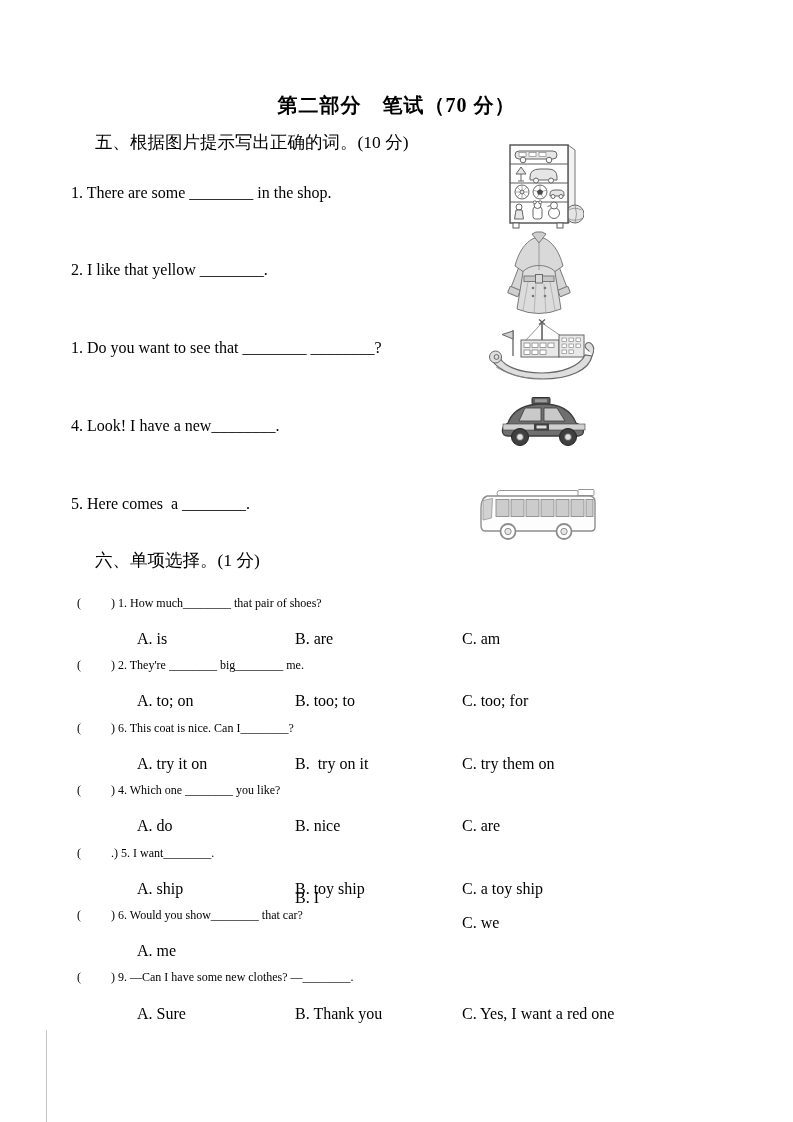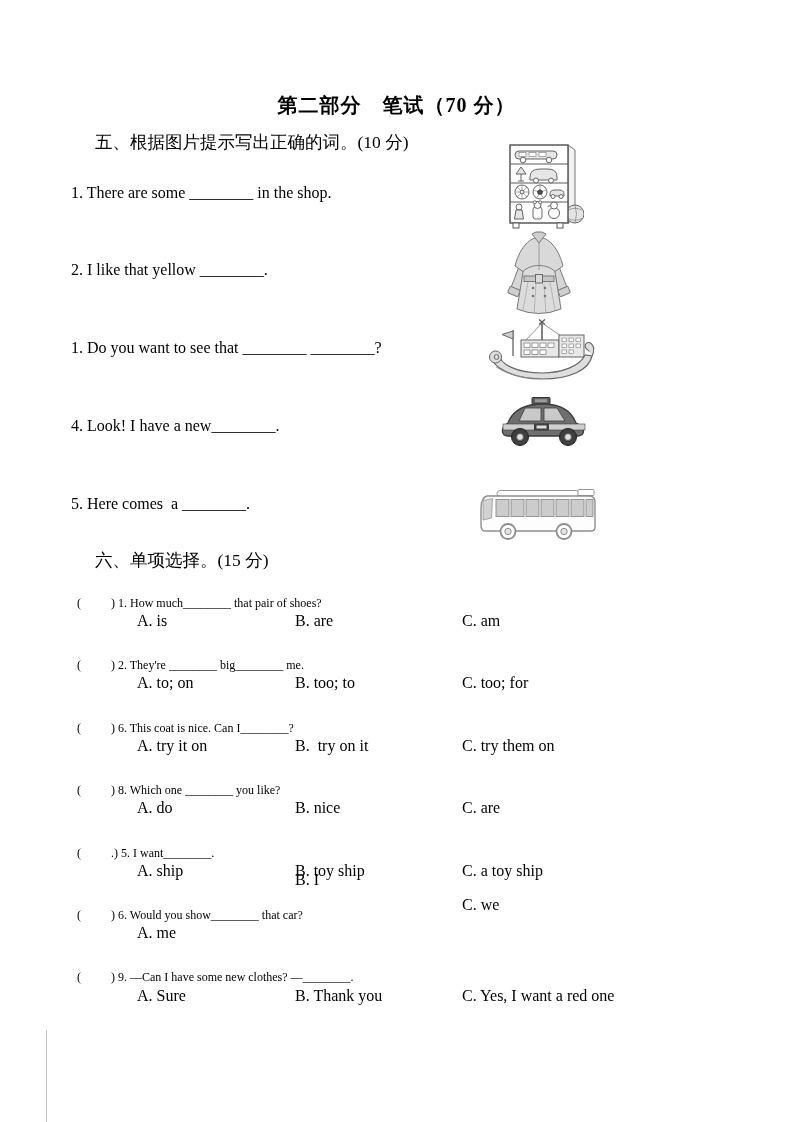--- a/index.html
+++ b/index.html
@@ -10,21 +10,21 @@
   }
   .abs { position:absolute; white-space:pre; }
   .title {
     top:92px; left:0; width:100%; text-align:center;
     font-size:20px; font-weight:bold; letter-spacing:1px;
   }
   .sheader { left:71px; font-size:17.5px;margin-left:24px; }
   .q { left:71px; font-size:16px; }
   .mc { left:71px; font-size:12px; }
   .mc .paren { display:inline-block; width:34px; }
-  .opt { font-size:16px; }
+  .opt { font-size:16px;margin-top:18px; }
   .opt-a { left:137px; }
   .opt-b { left:295px; }
   .opt-c { left:462px; }
   .img { position:absolute; }
   .edge-line {
     position:absolute; left:46px; top:1030px; width:1px; height:92px;
     background:#c4c4c4;
   }
   svg { display:block; }
 </style>
@@ -168,21 +168,21 @@
     <rect x="79" y="12.5" width="13" height="17" fill="#cccccc" stroke="#8d8d8d" stroke-width="0.9"></rect>
     <rect x="94" y="12.5" width="13" height="17" fill="#cccccc" stroke="#8d8d8d" stroke-width="0.9"></rect>
     <rect x="109" y="12.5" width="7" height="17" fill="#cccccc" stroke="#8d8d8d" stroke-width="0.9"></rect>
     <circle cx="31" cy="44.5" r="7.5" fill="#ffffff" stroke="#8d8d8d" stroke-width="1.8"></circle>
     <circle cx="31" cy="44.5" r="3.2" fill="#e4e4e4" stroke="#8d8d8d"></circle>
     <circle cx="87" cy="44.5" r="7.5" fill="#ffffff" stroke="#8d8d8d" stroke-width="1.8"></circle>
     <circle cx="87" cy="44.5" r="3.2" fill="#e4e4e4" stroke="#8d8d8d"></circle>
   </svg>
 </div>
 
-<div class="abs sheader" style="top:548px">六、单项选择。(15 分)</div>
+<div class="abs sheader" style="top:548px">六、单项选择。(1 分)</div>
 
 <div class="abs mc" style="top:581px">
   <span class="paren">(</span><span>) 1. How much________ that pair of shoes?</span>
 </div>
 <span class="abs opt opt-a" style="top:612px">A. is</span>
 <span class="abs opt opt-b" style="top:612px">B. are</span>
 <span class="abs opt opt-c" style="top:612px">C. am</span>
 
 <div class="abs mc" style="top:643px">
   <span class="paren">(</span><span>) 2. They're ________ big________ me.</span>
@@ -192,21 +192,21 @@
 <span class="abs opt opt-c" style="top:674px">C. too; for</span>
 
 <div class="abs mc" style="top:706px">
   <span class="paren">(</span><span>) 6. This coat is nice. Can I________?</span>
 </div>
 <span class="abs opt opt-a" style="top:737px">A. try it on</span>
 <span class="abs opt opt-b" style="top:737px">B.  try on it</span>
 <span class="abs opt opt-c" style="top:737px">C. try them on</span>
 
 <div class="abs mc" style="top:768px">
-  <span class="paren">(</span><span>) 8. Which one ________ you like?</span>
+  <span class="paren">(</span><span>) 4. Which one ________ you like?</span>
 </div>
 <span class="abs opt opt-a" style="top:799px">A. do</span>
 <span class="abs opt opt-b" style="top:799px">B. nice</span>
 <span class="abs opt opt-c" style="top:799px">C. are</span>
 
 <div class="abs mc" style="top:831px">
   <span class="paren">(</span><span>.) 5. I want________.</span>
 </div>
 <span class="abs opt opt-a" style="top:862px">A. ship</span>
 <span class="abs opt opt-b" style="top:862px">B. toy ship</span>

